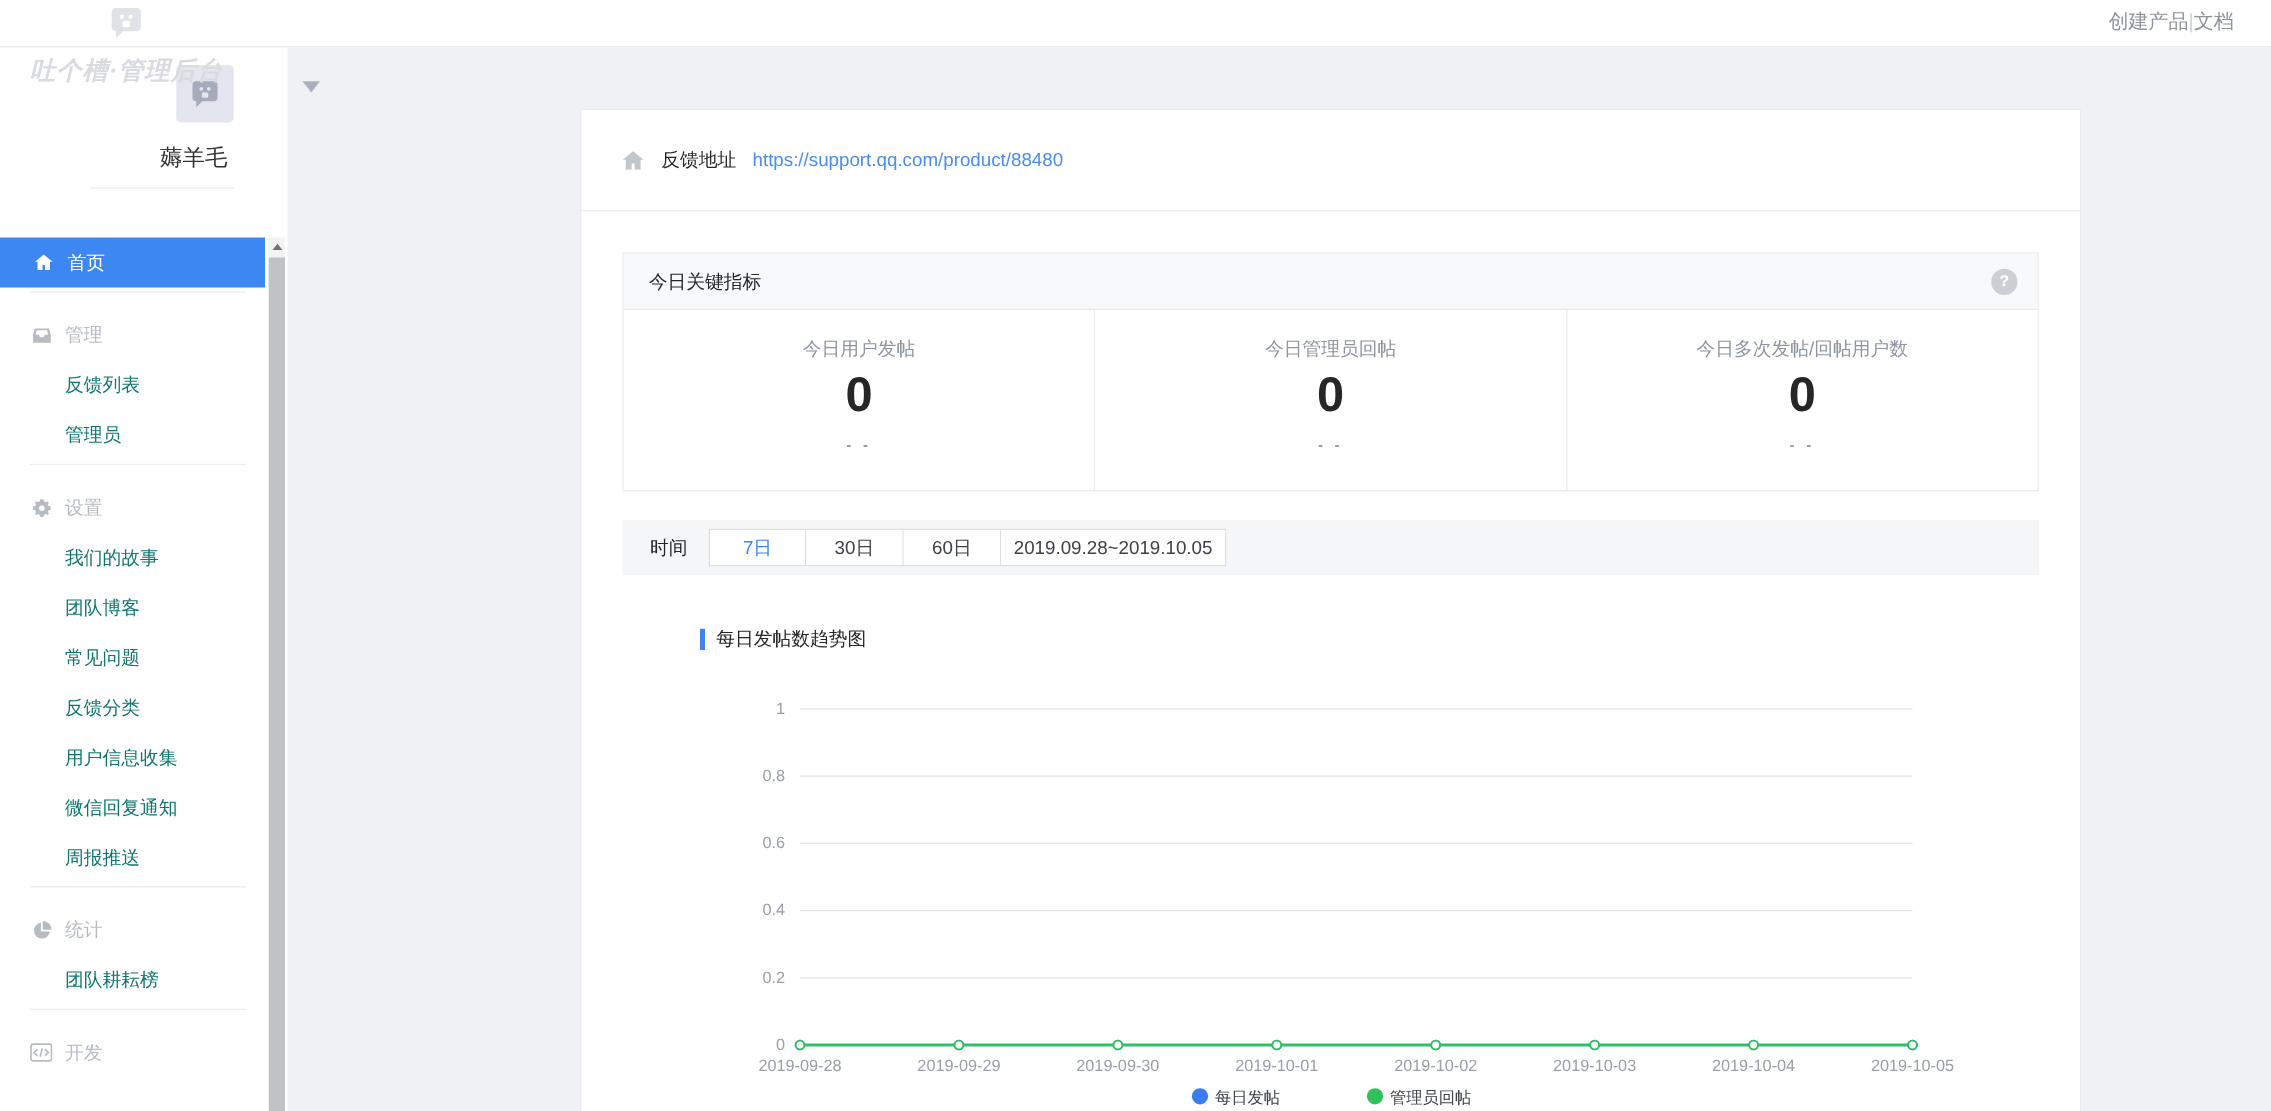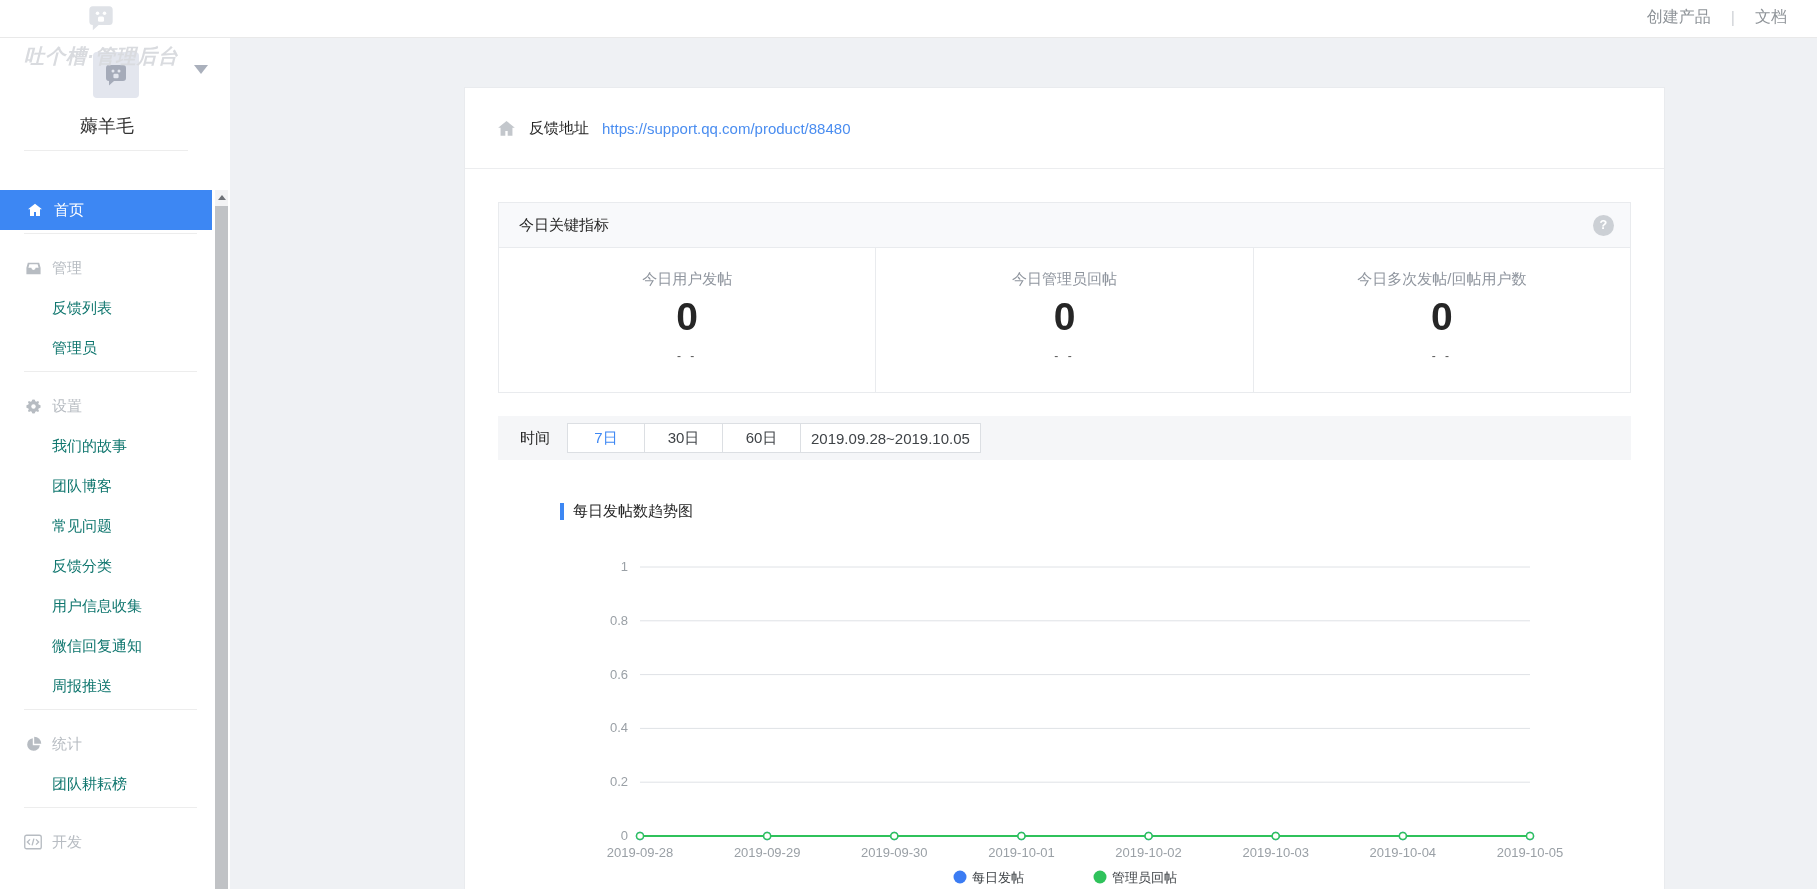--- a/index.html
+++ b/index.html
@@ -4,26 +4,26 @@
 <style>
   * { box-sizing: border-box; margin: 0; padding: 0; }
   body { font-family: "Liberation Sans", "DejaVu Sans", sans-serif; background:#fff; }
   .stage { position:relative; width:1817px; height:889px; background:#fff; overflow:hidden; }
 
   
   .topbar { position:absolute; left:0; top:0; width:100%; height:38px; background:#fff; border-bottom:1px solid #e9e9e9; z-index:5; }
   .logo { position:absolute; left:24px; top:4px; display:flex; align-items:center; gap:11px;flex-direction:column; }
   .logo-bubble { width:28px; height:28px; color:#dfe2e7; --face:#ffffff; }
   .logo-text { font-size:20px; font-weight:bold; font-style:italic; color:#d9dbdf; letter-spacing:1px; }
-  .top-links { position:absolute; right:30px; top:7px; display:flex; align-items:center; gap:20px; font-size:16px; color:#8f9499; }
+  .top-links { position:absolute; right:30px; top:7px; display:flex; align-items:center; gap:0; font-size:16px; color:#8f9499; }
   .top-link { cursor:pointer; }
   .top-divider { color:#cfd2d6; }
 
   
-  .sidebar { position:absolute; left:0; top:38px; width:206px; bottom:0; background:#fff; z-index:4; }
+  .sidebar { position:absolute; left:0; top:38px; width:206px; bottom:0; background:#fff; z-index:4;padding-left:48px; }
   .product { position:relative; height:113px; }
   .product-sep { position:absolute; left:24px; right:18px; bottom:0; height:1px; background:#ededed; }
   .avatar { position:absolute; left:93px; top:14px; width:46px; height:46px; background:#e3e6ee; border-radius:4px; display:flex; align-items:center; justify-content:center; cursor:pointer; }
   .avatar svg { width:24px; height:24px; color:#a5abb9; --face:#e3e6ee; }
   .caret-down { position:absolute; left:194px; top:27px; width:0; height:0; border-left:7px solid transparent; border-right:7px solid transparent; border-top:9px solid #aab0bc; cursor:pointer; }
   .product-name { position:absolute; left:0; top:76px; width:214px; text-align:center; font-size:18px; color:#333; }
 
   .menu { position:absolute; left:0; top:114px; width:215px; bottom:16px; overflow:hidden; }
   .menu ul { list-style:none; padding-top:38px; }
   .menu-item { height:40px; width:212px; display:flex; align-items:center; padding-left:26px; gap:10px; font-size:15px; color:#0f766e; cursor:pointer; }

